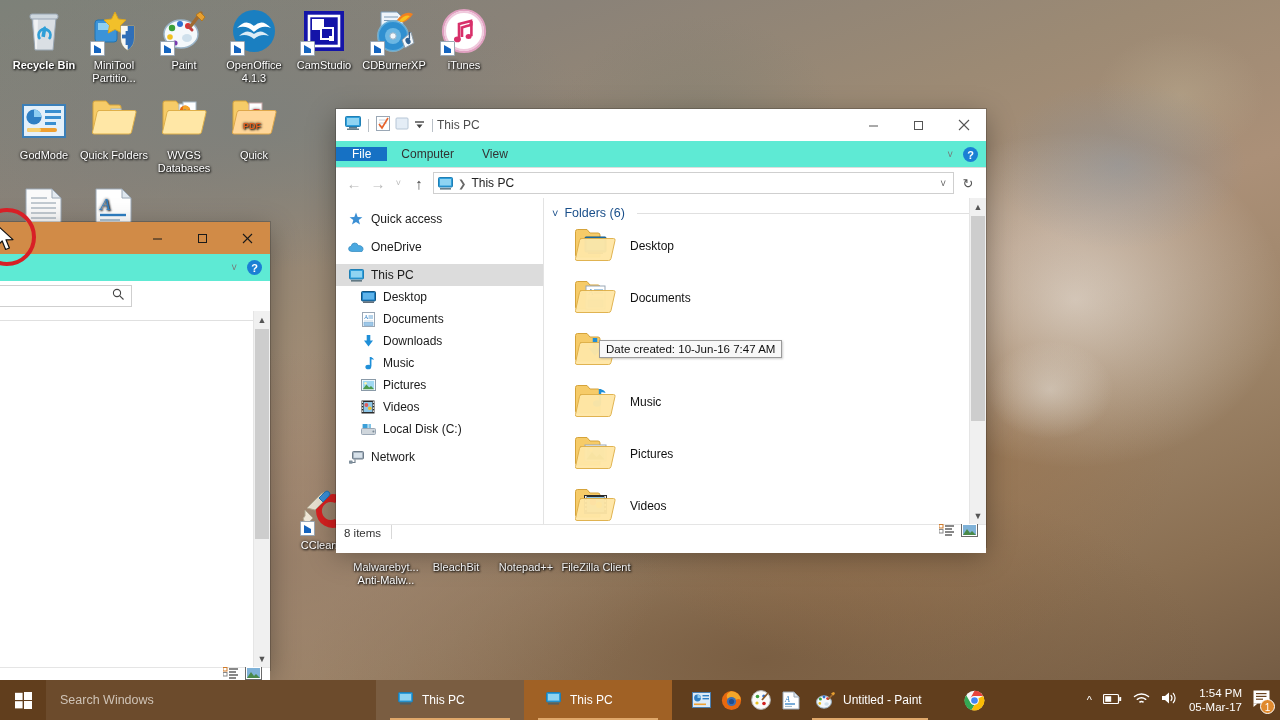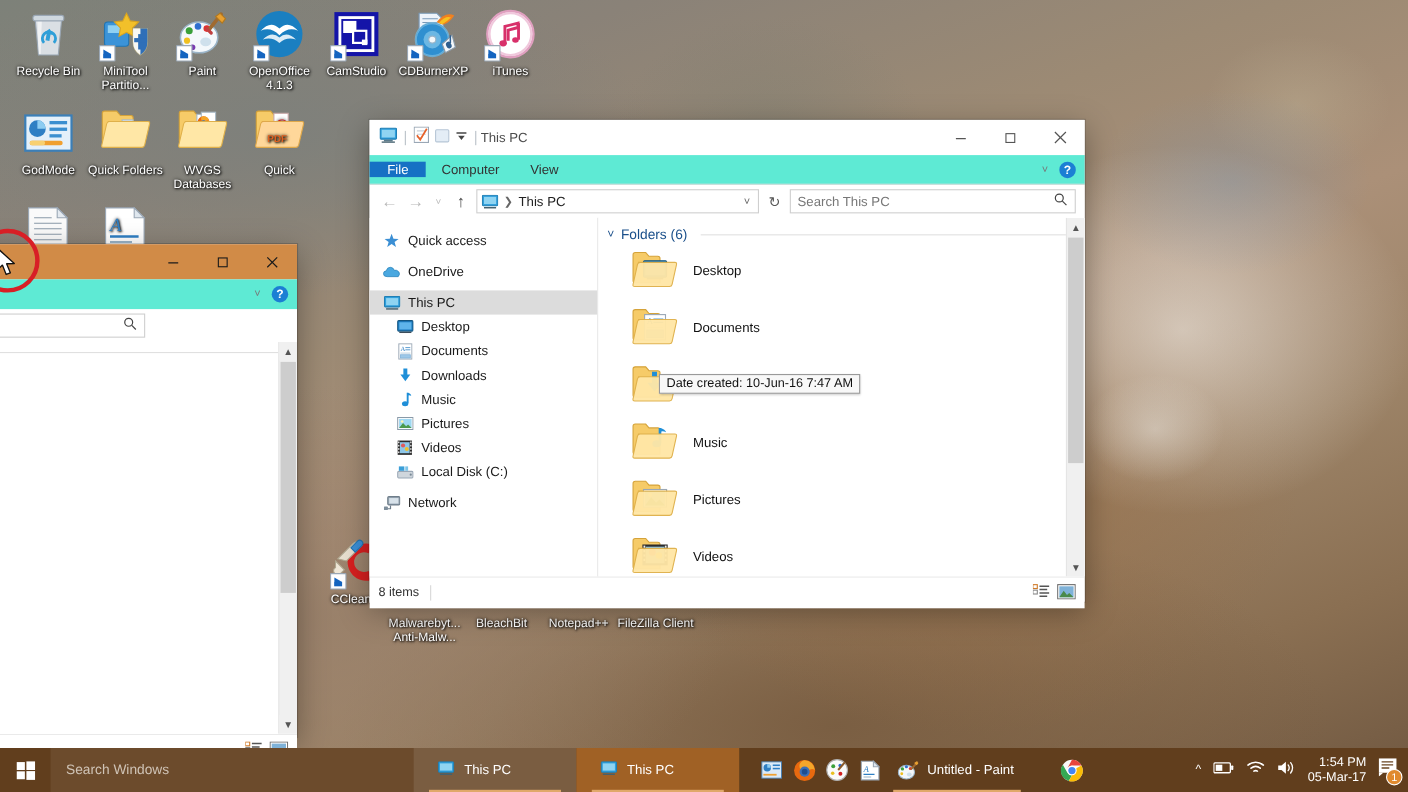--- a/index.html
+++ b/index.html
@@ -95,21 +95,21 @@
   .group-head { display:flex; align-items:center; gap:6px; padding:8px 0 0 8px; font-size:12.5px; color:#1a4f8a; }
   .group-head .line { flex:1; height:1px; background:#e0e0e0; margin-left:6px; margin-right:14px; }
   .tile { display:flex; align-items:center; gap:14px; height:52px; padding-left:30px; font-size:12px; color:#111; }
   .tile-ico { width:42px; height:38px; position:relative; flex:0 0 42px; }
 
   .vscroll { position:absolute; right:0; top:0; bottom:0; width:17px; background:#f0f0f0; border-left:1px solid #e5e5e5; }
   .vs-arrow { height:17px; display:flex; align-items:center; justify-content:center; color:#555; font-size:9px; background:#f0f0f0; }
   .vs-arrow.bot { position:absolute; bottom:0; left:0; right:0; }
   .vs-thumb { position:absolute; left:1px; right:1px; background:#cdcdcd; }
 
-  .statusbar { height:24px; border-top:1px solid #e5e5e5; background:#fff; display:flex; align-items:center; padding:14px 8px; font-size:11.5px; color:#333; }
+  .statusbar { height:24px; border-top:1px solid #e5e5e5; background:#fff; display:flex; align-items:flex-end; padding:14px 8px; font-size:11.5px; color:#333; }
   .status-div { width:1px; height:14px; background:#d8d8d8; margin-left:10px; }
   .view-btns { margin-left:auto; display:flex; gap:7px; align-items:center; }
 
   
   .tooltip {
     position:absolute; background:#f8f8f8; border:1px solid #9a9a9a;
     font-size:11.5px; color:#111; padding:2px 6px; white-space:nowrap;
     box-shadow:1px 1px 2px rgba(0,0,0,.2); z-index:50;
   }
 
@@ -138,21 +138,21 @@
     z-index:199; background:transparent;
   }
 </style>
 </head>
 <body>
 
 <div id="screen">
   <div id="wallpaper"></div>
 
   <div id="desktop-icons">
-      <div class="dicon" style="left: 6px; top: 8px;">
+      <div class="dicon" style="left: 6px; top: 8px; font-weight: bold;">
         <span class="glyph"><svg width="46" height="46" viewBox="0 0 46 46">
             <path d="M11 10 L35 10 L32 42 L14 42 Z" fill="#dfe5ea" stroke="#9aa7b5" opacity=".95"></path>
             <path d="M13 11 L17 11 L16 41 L14.2 41 Z" fill="#fff" opacity=".6"></path>
             <rect x="9" y="6" width="28" height="5" rx="2" fill="#cfd8df" stroke="#9aa7b5"></rect>
             <path d="M23 18 L27.5 23 L24.8 23 L24.8 29 L21.2 29 L21.2 23 L18.5 23 Z" fill="#2f9fd8" transform="rotate(10 23 24)"></path>
             <path d="M19 31 A6 6 0 1 1 28 31" fill="none" stroke="#2f9fd8" stroke-width="2.6"></path>
           </svg></span>
         <span class="lbl">Recycle Bin</span>
       </div>
       <div class="dicon" style="left: 76px; top: 8px;">
@@ -480,29 +480,20 @@
             <rect x="0.5" y="0.5" width="14" height="9.5" rx="1" fill="#2f9fdc" stroke="#1f7fb4"></rect>
             <rect x="2" y="2" width="11" height="6.5" fill="#8fd4f2"></rect>
             <rect x="2" y="11.2" width="11" height="1.3" fill="#44606e"></rect>
           </svg>
         </span>
         <span style="color:#666; font-size:10px;">❯</span>
         <span>This PC</span>
         <span class="addr-chev">˅</span>
       </div>
       <span class="refresh">↻</span>
-      <div class="search-box">
-        <span>Search This PC</span>
-        <span class="mag">
-          <svg width="13" height="13" viewBox="0 0 13 13">
-              <circle cx="5" cy="5" r="3.6" fill="none" stroke="#444" stroke-width="1.1"></circle>
-              <line x1="7.8" y1="7.8" x2="11.5" y2="11.5" stroke="#444" stroke-width="1.1"></line>
-            </svg>
-        </span>
-      </div>
     </div>
 
     <div class="win-body" style="height:326px;">
       <div class="navpane" id="nav-pane">
           <div class="nav-item">
             <span class="nav-ico">
               <svg width="14" height="14" viewBox="0 0 14 14">
                 <path d="M7 0.6 L8.7 5 L13.4 5.2 L9.7 8 L11 12.6 L7 9.9 L3 12.6 L4.3 8 L0.6 5.2 L5.3 5 Z" fill="#3b8fd4"></path>
               </svg>
             </span>

